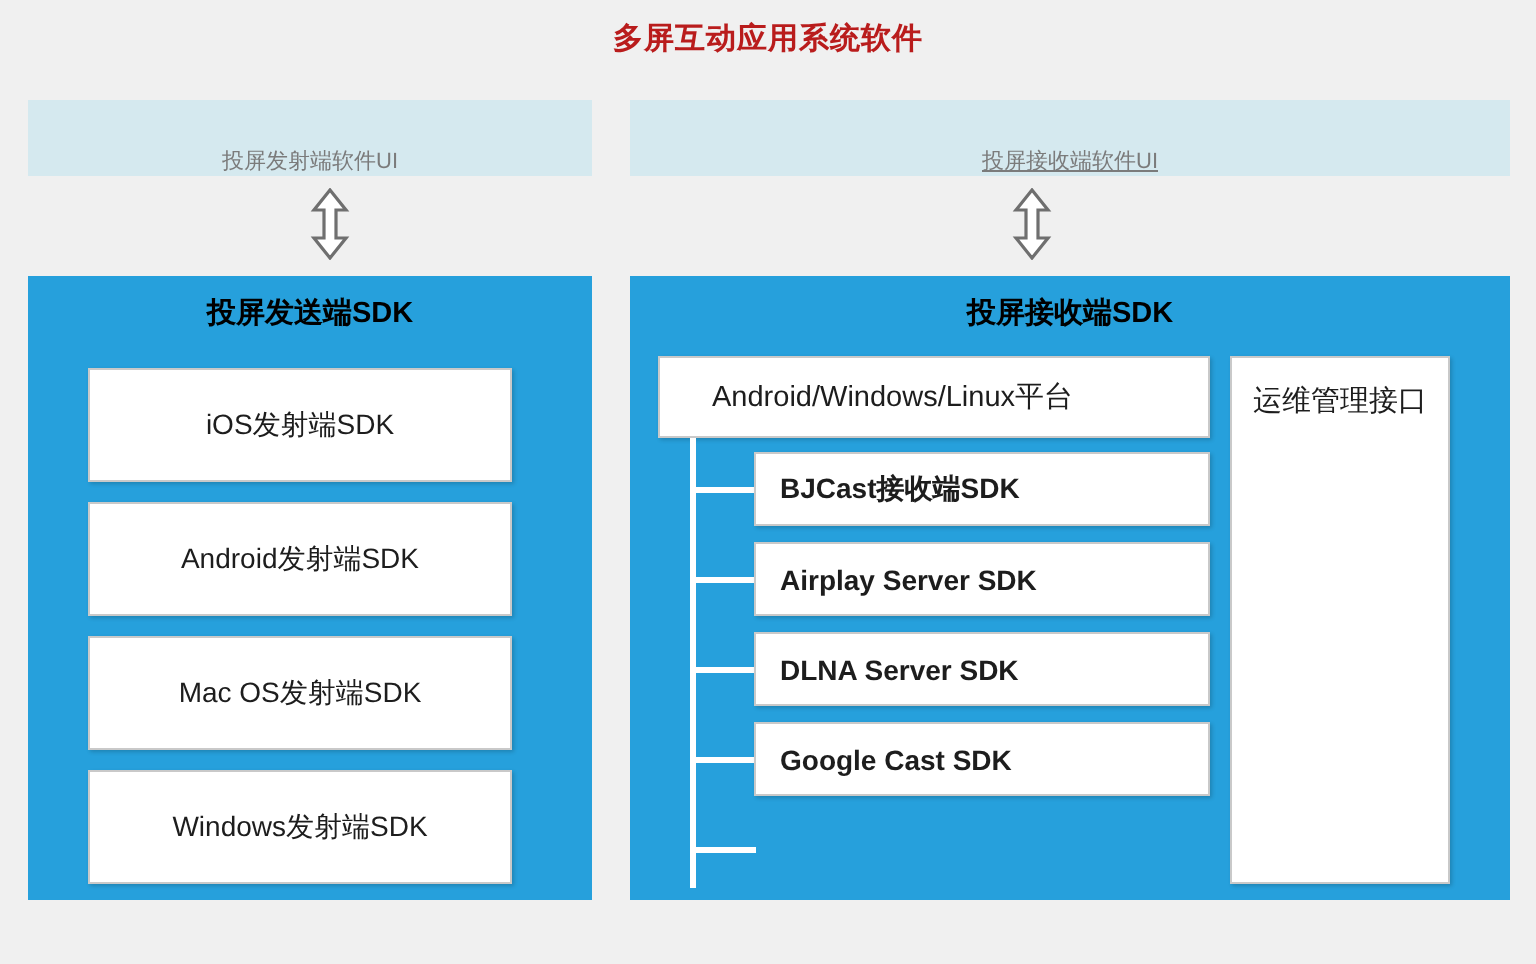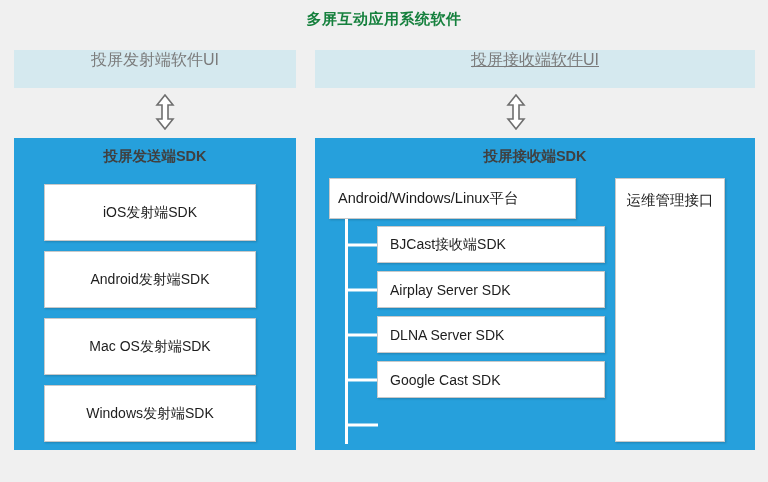--- a/index.html
+++ b/index.html
@@ -17,32 +17,32 @@
 
   
   .page-title {
     position: absolute;
     top: 10px;
     left: 0;
     width: 768px;
     text-align: center;
     font-size: 15px;
     font-weight: bold;
-    color: #15803d;
+    color: #b91c1c;
     letter-spacing: 0.5px;
   }
 
   
   .banner {
     position: absolute;
     background: #d5e9ef;
     color: #7b7b7b;
-    font-size: 16px;
+    font-size: 11px;
     display: flex;
-    align-items: flex-start;
+    align-items: flex-end;
     justify-content: center;
   }
   .banner-left  { left: 14px;  top: 50px; width: 282px; height: 38px; }
   .banner-right { left: 315px; top: 50px; width: 440px; height: 38px; text-decoration: underline; }
 
   
   .arrow {
     position: absolute;
     width: 22px;
     height: 36px;
@@ -52,21 +52,21 @@
 
   
   .panel {
     position: absolute;
     background: #26a0dc;
   }
   .panel-left  { left: 14px;  top: 138px; width: 282px; height: 312px; }
   .panel-right { left: 315px; top: 138px; width: 440px; height: 312px; }
 
   .panel-header {
-    color: #404040;
+    color: #000000;
     font-size: 14.5px;
     font-weight: bold;
     text-align: center;
     padding-top: 9px;
     height: 24px;
     box-sizing: border-box;
   }
 
   
   .card {
@@ -91,31 +91,32 @@
     margin-bottom: 10px;
     justify-content: center;
     font-size: 14px;
   }
 
   
   .platform-card {
     position: absolute;
     left: 329px;
     top: 178px;
-    width: 247px;
+    width: 276px;
     height: 41px;
-    padding-left: 8px;
+    padding-left: 26px;
     font-size: 14.5px;
   }
 
   .sub-list {
     position: absolute;
     left: 377px;
     top: 226px;
     width: 228px;
+    font-weight: bold;
   }
   .sub-list .card {
     height: 37px;
     margin-bottom: 8px;
     padding-left: 12px;
     font-size: 14px;
   }
 
   
   .tree {

